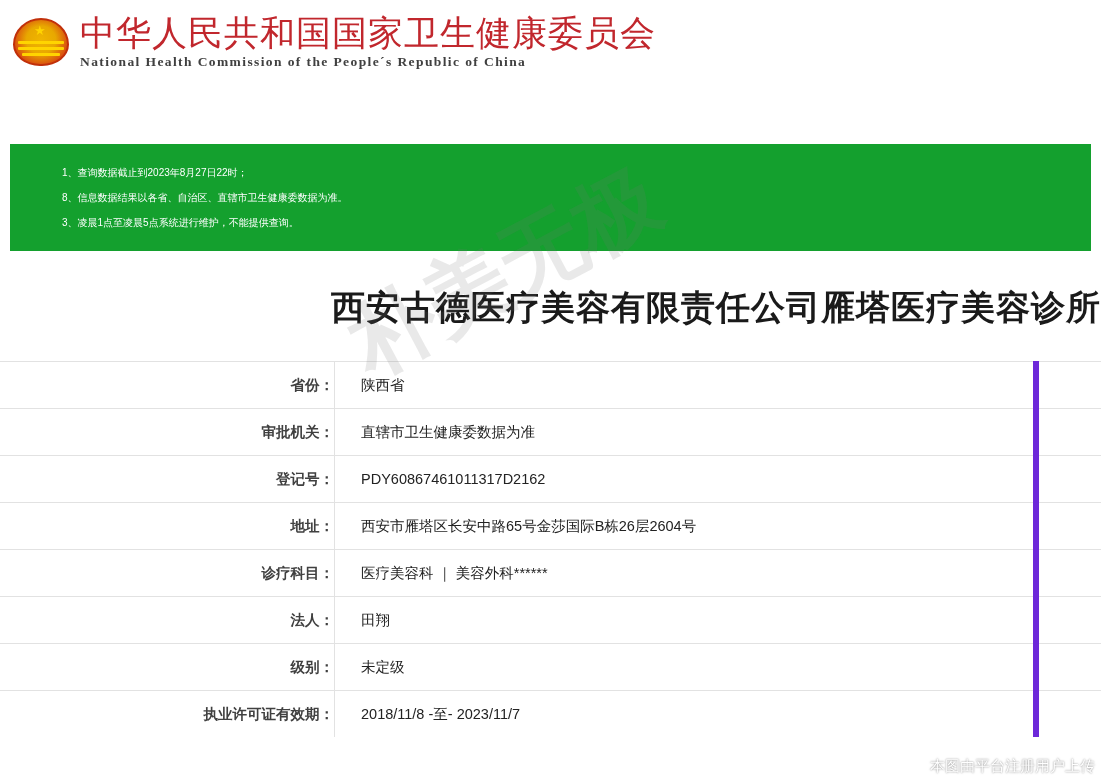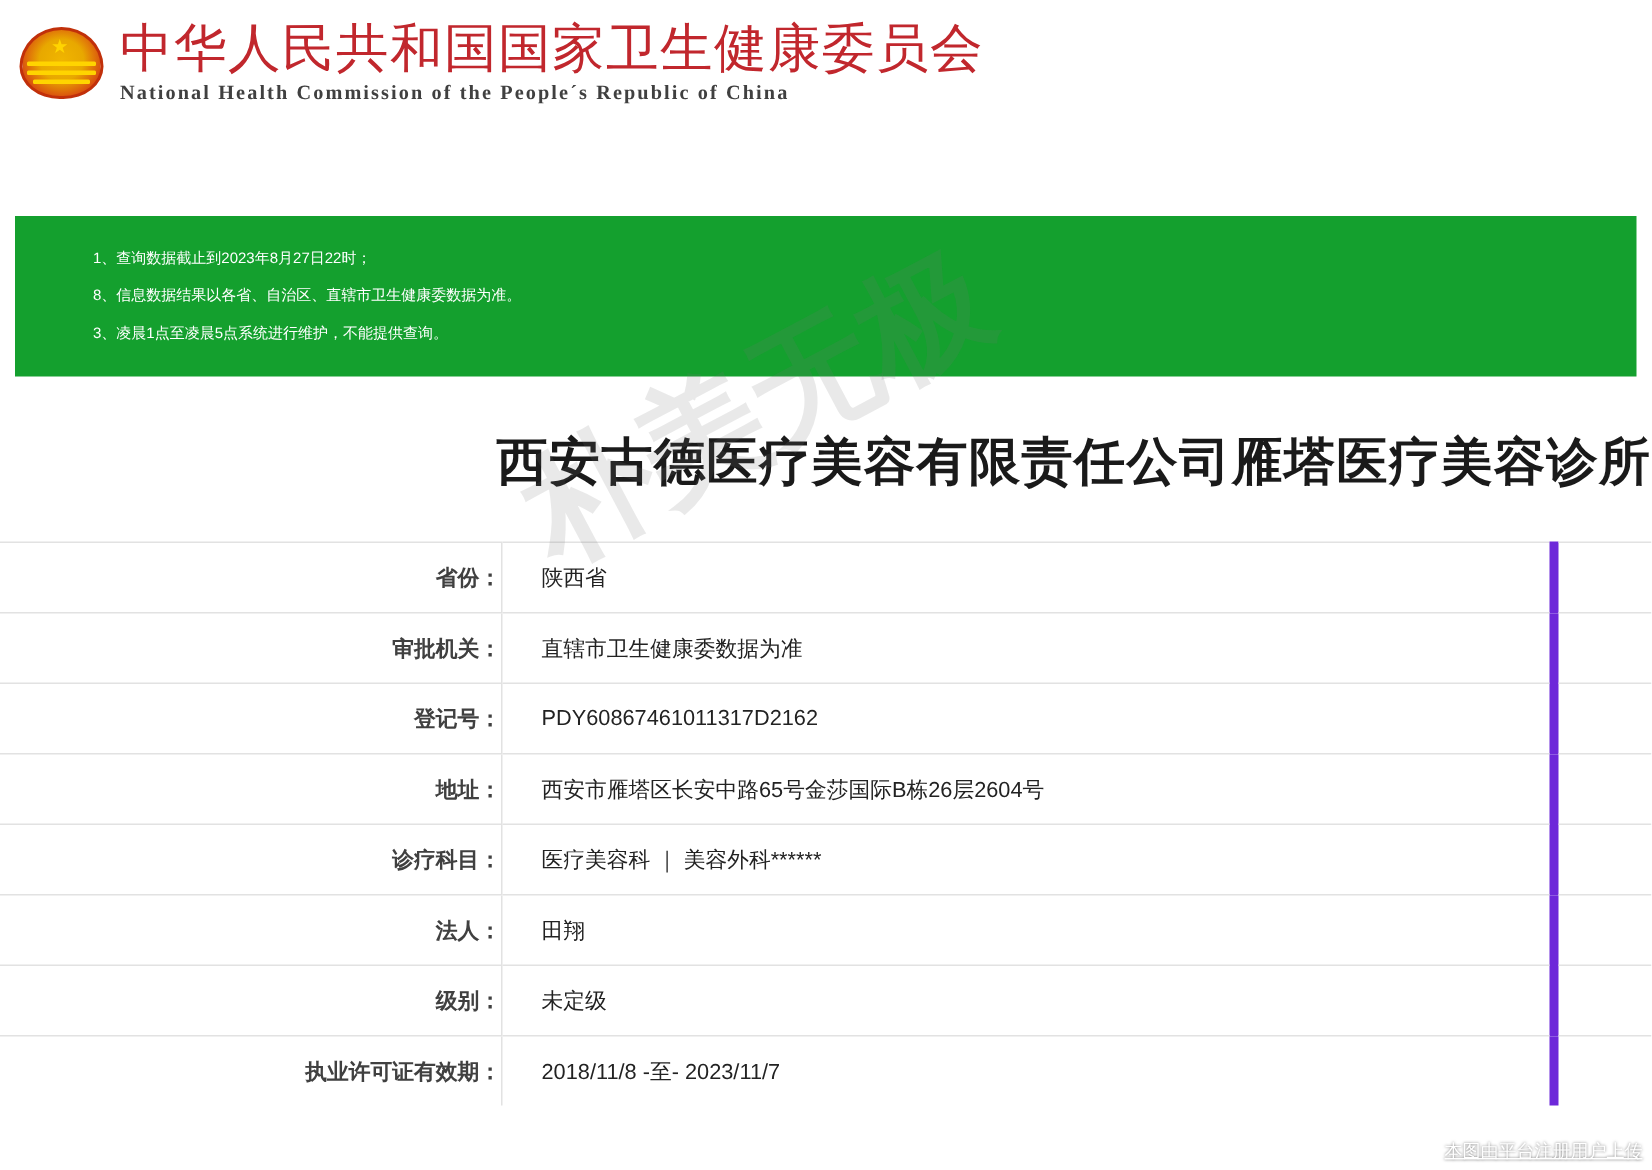--- a/index.html
+++ b/index.html
@@ -160,31 +160,30 @@
     transform: rotate(-28deg);
     transform-origin: left top;
     white-space: nowrap;
     pointer-events: none;
     user-select: none;
   }
   .wm-corner {
     position: absolute;
     right: 6px;
     bottom: 4px;
-    font-size: 12px;
+    font-size: 15px;
     color: #ffffff;
     background: rgba(0,0,0,0.0);
     text-shadow: 0 0 2px rgba(0,0,0,0.55);
     white-space: nowrap;
     display: flex;
     align-items: center;
     gap: 4px;
     pointer-events: none;
     user-select: none;
-    text-decoration: underline;
   }
   .wm-corner .cam {
     display: inline-block;
     width: 13px; height: 10px;
     border: 1.5px solid #fff;
     border-radius: 2px;
     position: relative;
   }
   .wm-corner .cam::after {
     content: "";

